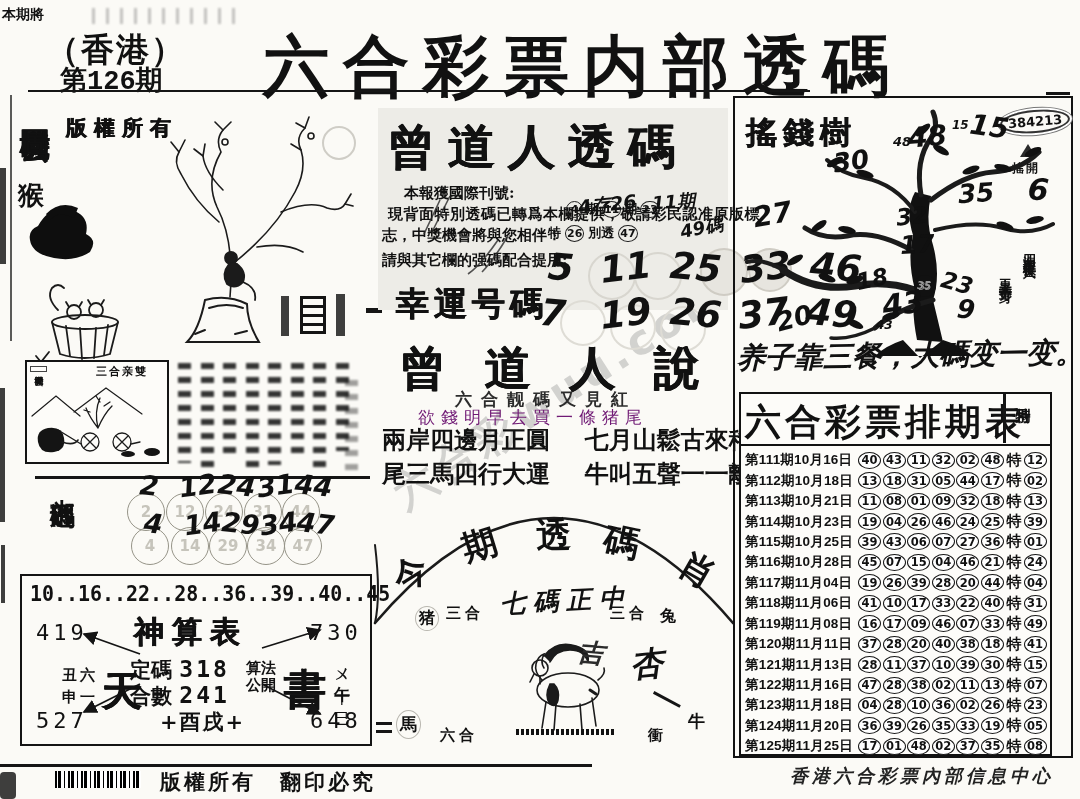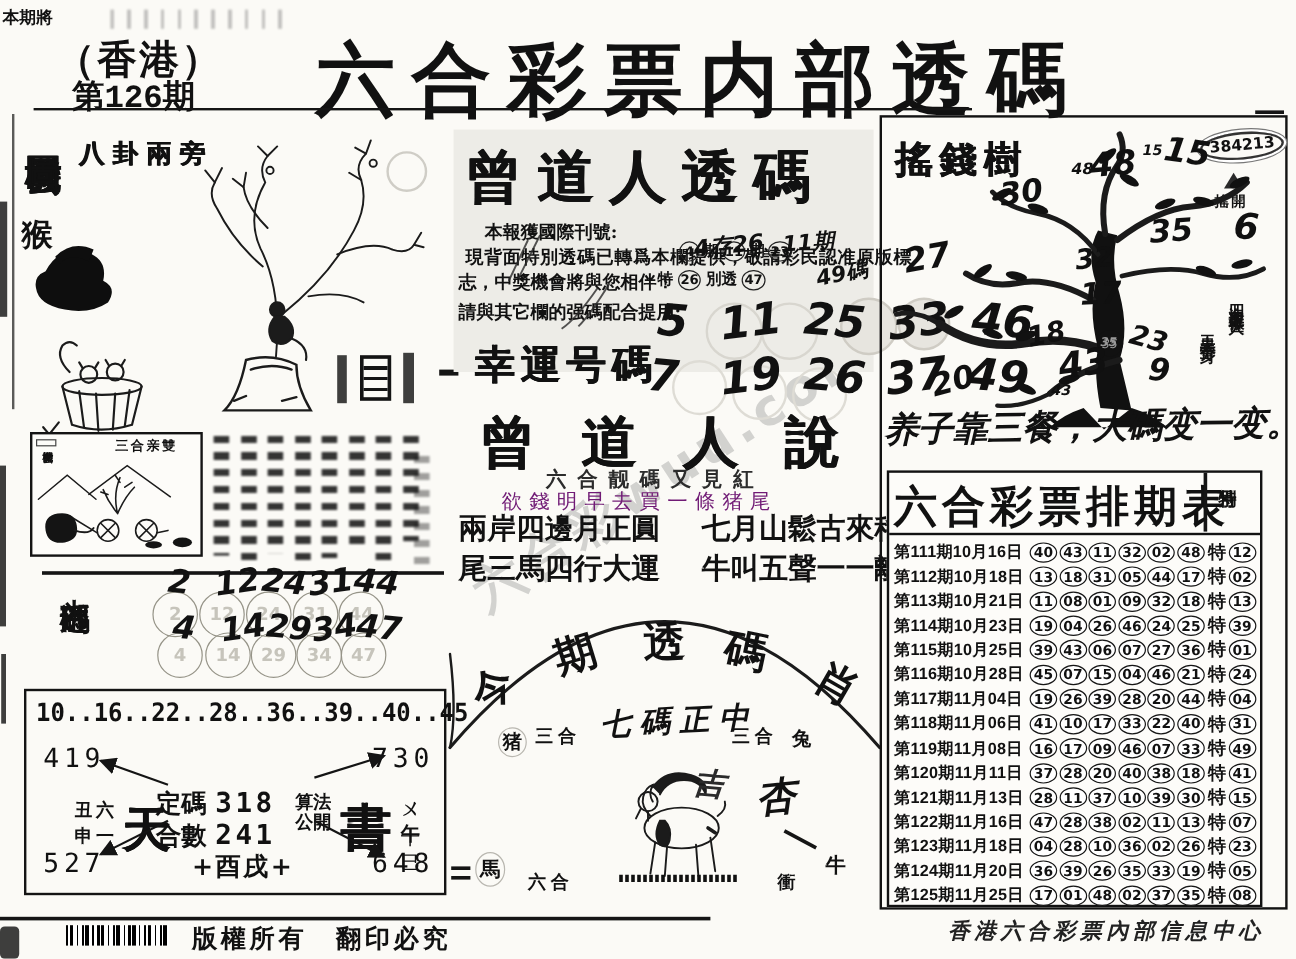--- a/index.html
+++ b/index.html
@@ -56,21 +56,21 @@
 <div class="abs line" style="left:10px;top:95px;width:2px;height:246px;opacity:.7;"></div>
 
 <div class="abs vert brush" style="left:14px;top:106px;font-size:30px;height:110px;">玄機圖</div>
 <div class="abs serif" style="left:18px;top:178px;font-size:26px;font-weight:900;">猴</div>
 
 <svg style="left:20px;top:196px;" width="80" height="72" viewBox="0 0 80 72">
   <path d="M18 30 Q30 8 52 14 Q70 20 66 38 Q78 44 70 56 Q55 66 34 62 Q12 58 10 44 Q8 34 18 30 Z" fill="#0e0e0e"></path>
   <path d="M26 18 Q40 4 58 12 L54 22 Q38 14 30 24 Z" fill="#0e0e0e"></path>
 </svg>
 
-<div class="abs serif brush" style="left:66px;top:114px;font-size:21px;letter-spacing:7px;">八卦兩旁</div>
+<div class="abs serif brush" style="left:66px;top:114px;font-size:21px;letter-spacing:7px;">版權所有</div>
 
 <svg style="left:135px;top:112px;" width="235" height="235" viewBox="0 0 235 235">
   <g class="svgline" stroke-width="1.6">
     <path d="M95 185 Q100 130 82 95 Q70 68 86 40 M86 40 Q80 28 88 18"></path>
     <path d="M84 110 Q60 90 46 62 M46 62 Q38 50 44 40"></path>
     <path d="M88 78 Q70 60 68 44"></path>
     <path d="M100 150 Q140 118 160 80 Q172 58 166 38 M166 38 Q160 26 170 16"></path>
     <path d="M146 100 Q175 88 192 96 M192 96 Q205 100 210 92"></path>
     <path d="M122 135 Q150 130 168 140"></path>
     <path d="M44 40 l-8 -10 M44 40 l6 -12 M88 18 l-8 -8 M88 18 l8 -8 M166 38 l-10 -6 M170 16 l-9 -5 M170 16 l4 -11 M210 92 l6 -10 M210 92 l8 2 M68 44 l-9 -7 M68 44 l2 -12"></path>
@@ -193,20 +193,21 @@
     </div>
     <div class="abs hand" style="left: 297px; top: 508px; font-size: 27px; transform: rotate(6deg);">47</div>
   </div>
 
 <div class="abs" style="left:20px;top:574px;width:352px;height:172px;border:2.5px solid #141414;box-sizing:border-box;">
   <div class="abs mono" style="left:8px;top:6px;font-size:21px;font-weight:700;transform:scaleX(.95);transform-origin:left;letter-spacing:0;">10..16..22..28..36..39..40..45</div>
   <div class="abs mono" style="left:14px;top:44px;font-size:22px;letter-spacing:4px;">419</div>
   <div class="abs mono" style="left:288px;top:44px;font-size:22px;letter-spacing:4px;">730</div>
   <div class="abs mono" style="left:14px;top:132px;font-size:22px;letter-spacing:4px;">527</div>
   <div class="abs mono" style="left:288px;top:132px;font-size:22px;letter-spacing:4px;">648</div>
+  <div class="abs serif brush" style="left:112px;top:36px;font-size:30px;letter-spacing:8px;">神算表</div>
   <div class="abs" style="left:108px;top:80px;font-size:21px;font-weight:900;">
     <span>定碼</span>
     <span class="mono" style="font-size:23px;letter-spacing:3px;">318</span>
   </div>
   <div class="abs" style="left:108px;top:106px;font-size:21px;font-weight:900;">
     <span>合數</span>
     <span class="mono" style="font-size:23px;letter-spacing:3px;">241</span>
   </div>
   <div class="abs" style="left:224px;top:84px;font-size:15px;font-weight:900;line-height:17px;">
     <div>算法</div>

